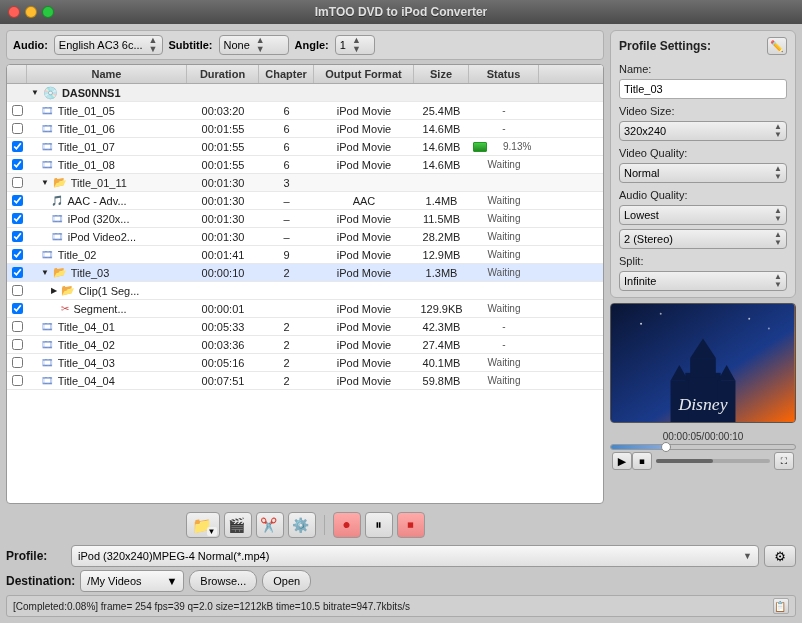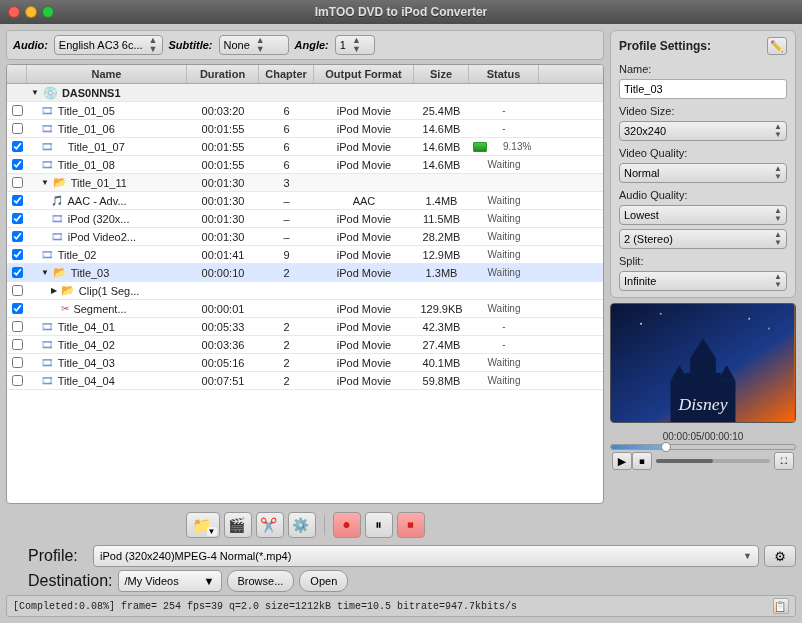--- a/index.html
+++ b/index.html
@@ -78,21 +78,20 @@
       align-items: center;
       gap: 6px;
       background: #d8d8d8;
       padding: 4px 6px;
       border-radius: 4px;
       border: 1px solid #b0b0b0;
     }
     .audio-bar label {
       font-weight: bold;
       font-size: 11px;
-      font-style: italic;
     }
     .mac-select {
       background: linear-gradient(to bottom, #f0f0f0, #d8d8d8);
       border: 1px solid #999;
       border-radius: 4px;
       padding: 1px 4px;
       font-size: 11px;
       display: flex;
       align-items: center;
       gap: 6px;
@@ -388,25 +387,24 @@
       flex-direction: column;
       gap: 3px;
     }
 
     .profile-row, .dest-row {
       display: flex;
       align-items: center;
       gap: 5px;
     }
     .row-label {
-      font-size: 16px;
+      font-size: 12px;
       color: #111;
-      font-weight: normal;
+      font-weight: bold;
       min-width: 60px;
-      margin-left: 22px;
     }
     .profile-combo {
       flex: 1;
       height: 22px;
       background: linear-gradient(to bottom, #f8f8f8, #e0e0e0);
       border: 1px solid #999;
       border-radius: 4px;
       display: flex; align-items: center; justify-content: space-between;
       padding: 0 6px;
       cursor: pointer;
@@ -452,21 +450,20 @@
       background: #d0d0d0;
       border: 1px solid #aaa;
       border-radius: 3px;
       padding: 2px 6px;
       gap: 5px;
     }
     .status-text {
       flex: 1;
       font-size: 10px;
       color: #222;
-      font-family: Liberation Mono, monospace;
     }
     .status-icon {
       width: 16px; height: 16px;
       background: linear-gradient(to bottom, #f0f0f0, #d0d0d0);
       border: 1px solid #aaa;
       border-radius: 2px;
       display: flex; align-items: center; justify-content: center;
       font-size: 10px; cursor: pointer;
     }
   </style>
@@ -558,21 +555,21 @@
               <div class="td">iPod Movie</div>
               <div class="td">14.6MB</div>
               <div class="td status-td">-</div>
             </div>
             <div class="table-row">
               <div class="td checkbox-cell">
                 <input type="checkbox" checked="" style="">
               </div>
               <div class="td name-td" style="padding-left: 14px;">
                 <span class="icon-film">🎞</span>
-                <span style="margin-left:12px">Title_01_07</span>
+                <span style="margin-left:2px">Title_01_07</span>
               </div>
               <div class="td">00:01:55</div>
               <div class="td">6</div>
               <div class="td">iPod Movie</div>
               <div class="td">14.6MB</div>
               <div class="td status-td">
                 <div class="progress-bar-cell">
                   <div class="prog-bar"></div>
                   <span>9.13%</span>
                 </div>

